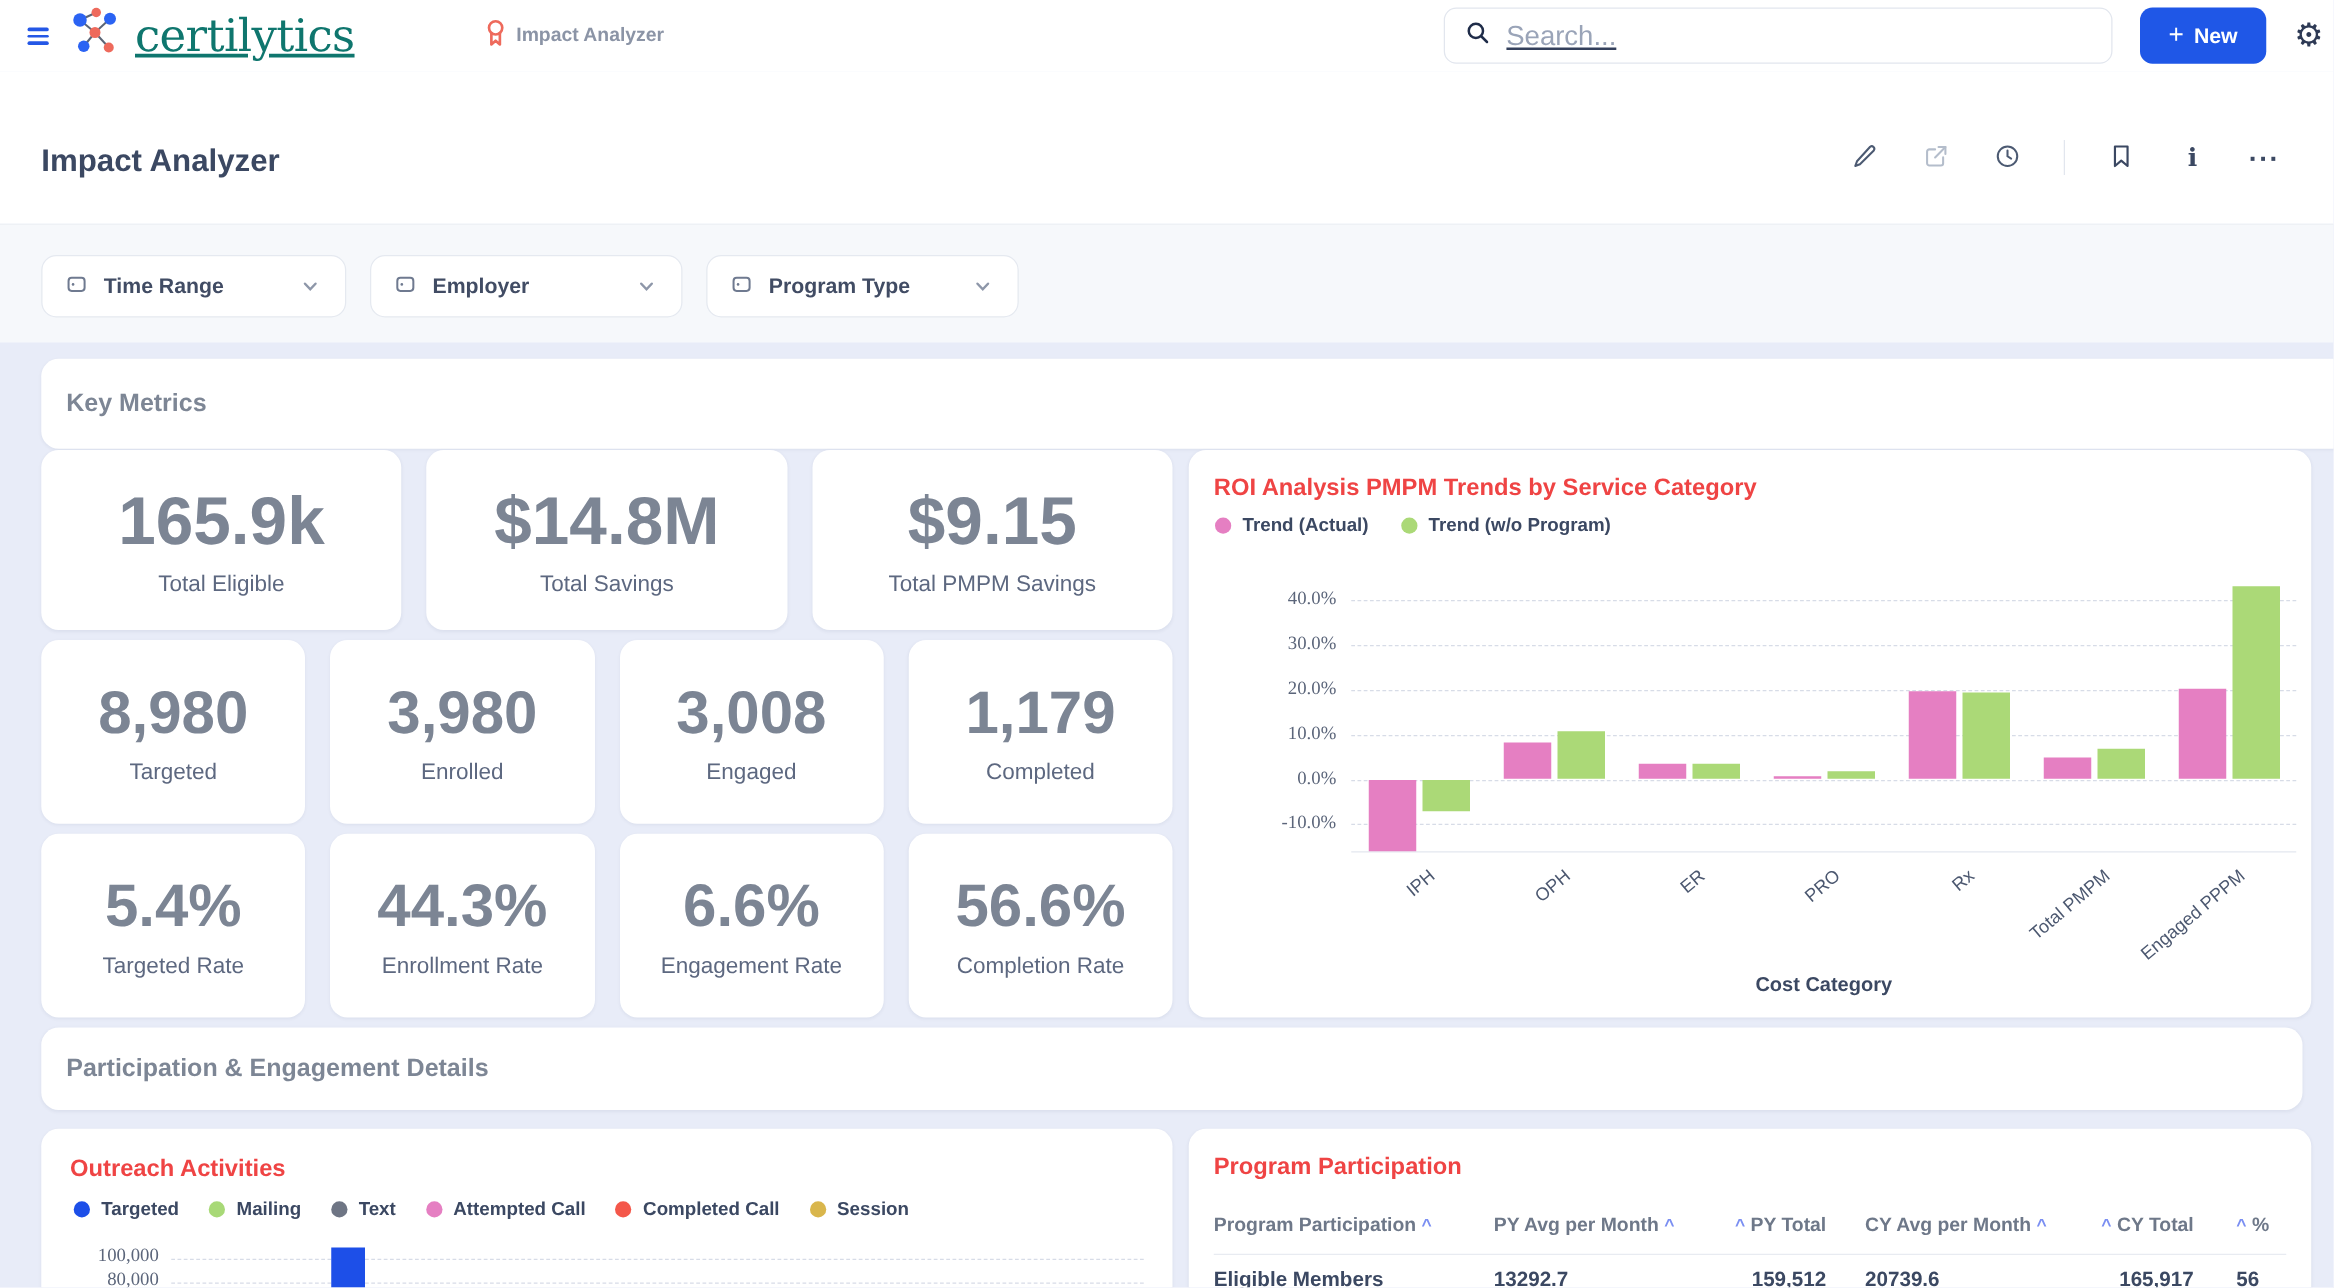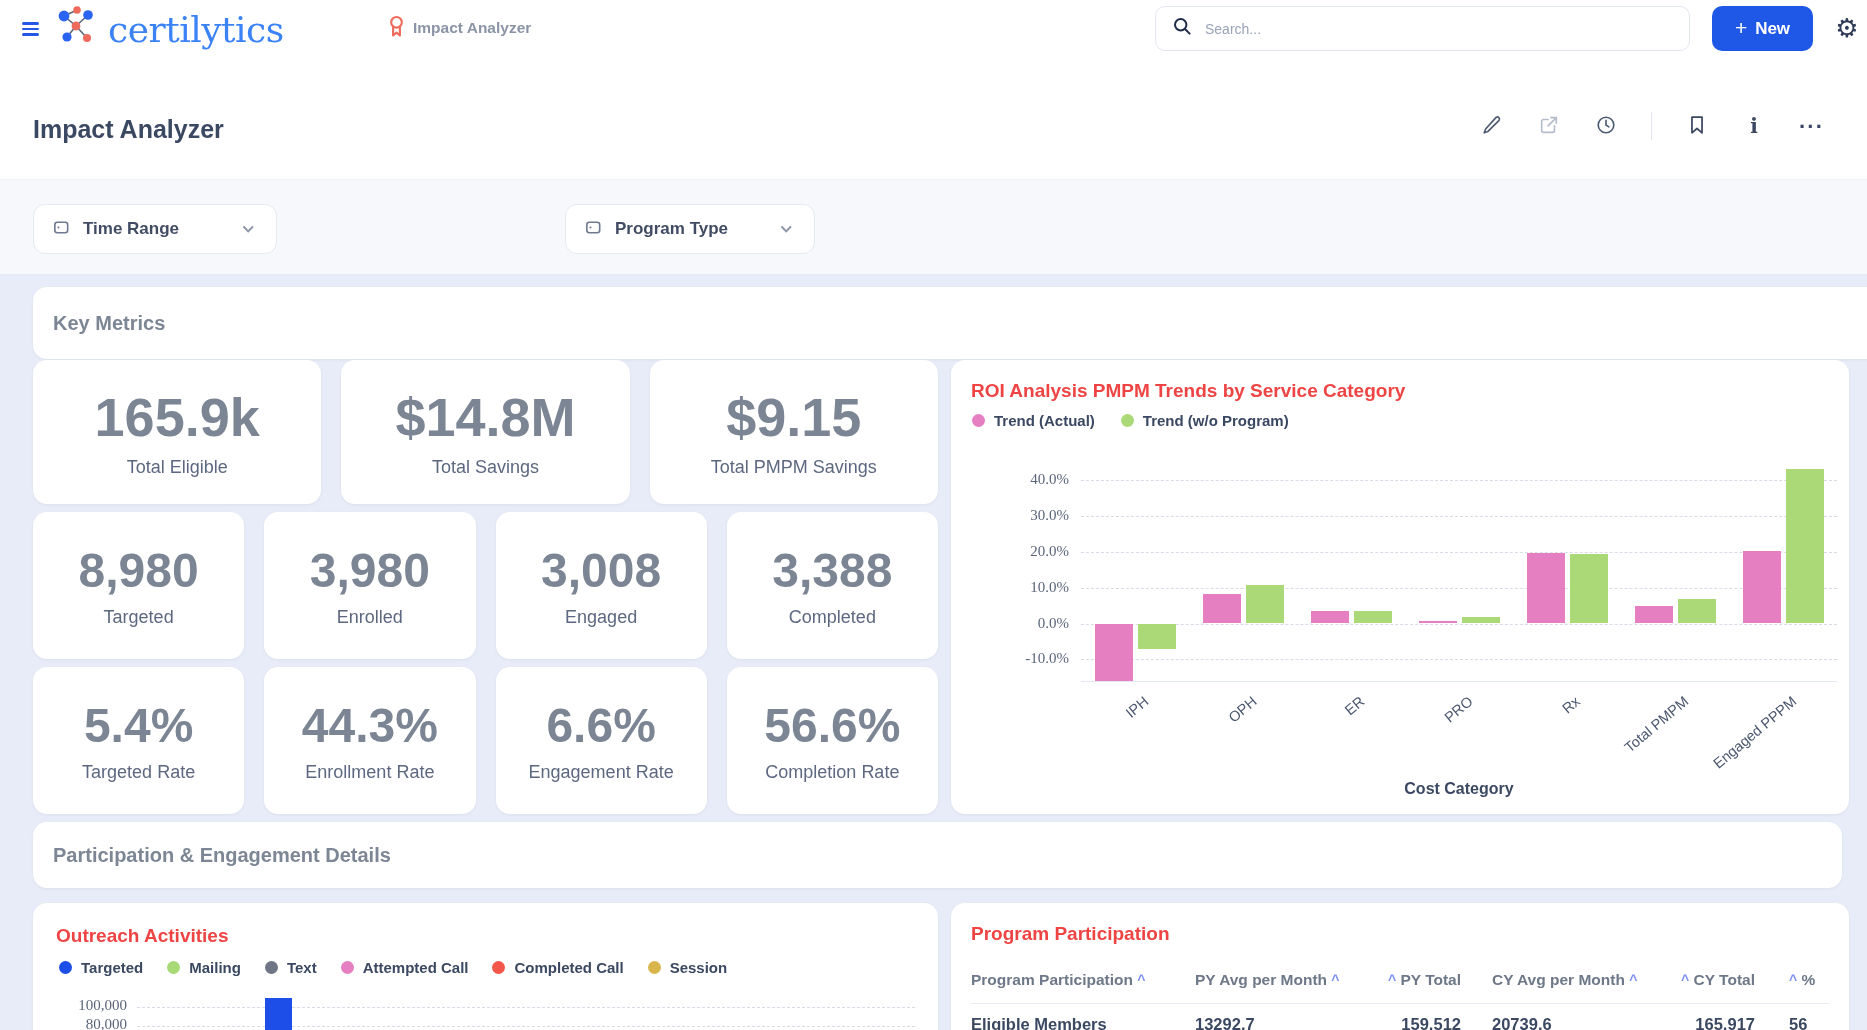--- a/index.html
+++ b/index.html
@@ -5,25 +5,25 @@
   * { margin:0; padding:0; box-sizing:border-box; }
   html,body { width:1867px; height:1030px; }
   body { font-family:"Liberation Sans", sans-serif; }
   .app { position:relative; width:1867px; height:1030px; background:#e8ecf8; overflow:hidden; }
 
   
   .topbar { position:absolute; left:0; top:0; width:1867px; height:57px; background:#ffffff; z-index:5; }
   .hamburger { position:absolute; left:22px; top:17px; width:24px; height:24px; background:none; border:none; cursor:pointer; }
   .hamburger i { display:block; width:17px; height:2.6px; background:#2457e6; border-radius:2px; margin:2.9px 0; }
   .logo { position:absolute; left:54px; top:4px; display:flex; align-items:center; gap:8px; cursor:pointer; }
-  .logo-text { font-family:"DejaVu Serif", serif; font-size:36px; color:#3b82f6; letter-spacing:-0.5px; }
+  .logo-text { font-family:"DejaVu Serif", serif; font-size:36px; color:#0f766e; letter-spacing:-0.5px;text-decoration:underline; }
   .crumb { position:absolute; left:388px; top:15px; display:flex; align-items:center; gap:8px; cursor:pointer; }
   .crumb-label { font-size:15.5px; font-weight:600; color:#8b94a6; }
   .search { position:absolute; left:1155px; top:6px; width:535px; height:45px; background:#fff; border:1px solid #e2e6ee; border-radius:10px; display:flex; align-items:center; padding:0 16px; }
-  .search input { border:none; outline:none; flex:1; margin-left:12px; font-size:14px; color:#34405c; font-family:"Liberation Sans",sans-serif; background:transparent; }
+  .search input { border:none; outline:none; flex:1; margin-left:12px; font-size:22px; color:#34405c; font-family:"Liberation Sans",sans-serif; background:transparent;text-decoration:underline; }
   .search input::placeholder { color:#9aa4b8; }
   .btn-new { position:absolute; left:1712px; top:6px; width:101px; height:45px; background:#1f57e7; color:#fff; border:none; border-radius:10px; font-size:17px; font-weight:600; cursor:pointer; display:flex; align-items:center; justify-content:center; gap:8px; font-family:"Liberation Sans",sans-serif; }
   .btn-new .plus { font-size:21px; font-weight:400; margin-top:-2px; }
   .gear-btn { position:absolute; left:1830px; top:9px; width:34px; height:38px; background:none; border:none; cursor:pointer; font-size:26px; color:#2e3a55; line-height:38px; }
 
   
   .titlebar { position:absolute; left:0; top:57px; width:1867px; height:122px; background:#ffffff; }
   .page-title { position:absolute; left:33px; top:58px; font-size:25px; font-weight:700; color:#3b4862; }
   .actions { position:absolute; right:44px; top:55px; display:flex; align-items:center; gap:33px; }
   .act-btn { background:none; border:none; cursor:pointer; width:24px; height:24px; padding:0; }
@@ -191,20 +191,32 @@
             <rect x="3" y="4.5" width="13.5" height="11" rx="2.6"></rect>
             <circle cx="6.8" cy="10" r="1.1" fill="#6f7a90" stroke="none"></circle>
           </svg></span>
       <span class="f-label">Time Range</span>
       <span class="chev">
           <svg width="20" height="20" viewBox="0 0 20 20" fill="none" stroke="#8e97a9" stroke-width="2" stroke-linecap="round">
             <path d="M6 8 l4.2 4.4 L14.4 8"></path>
           </svg>
         </span>
     </button>
+    <button class="filter-btn" id="filter-employer">
+      <span><svg width="19" height="19" viewBox="0 0 20 20" fill="none" stroke="#6f7a90" stroke-width="1.7">
+            <rect x="3" y="4.5" width="13.5" height="11" rx="2.6"></rect>
+            <circle cx="6.8" cy="10" r="1.1" fill="#6f7a90" stroke="none"></circle>
+          </svg></span>
+      <span class="f-label">Employer</span>
+      <span class="chev">
+          <svg width="20" height="20" viewBox="0 0 20 20" fill="none" stroke="#8e97a9" stroke-width="2" stroke-linecap="round">
+            <path d="M6 8 l4.2 4.4 L14.4 8"></path>
+          </svg>
+        </span>
+    </button>
     <button class="filter-btn" id="filter-program">
       <span><svg width="19" height="19" viewBox="0 0 20 20" fill="none" stroke="#6f7a90" stroke-width="1.7">
             <rect x="3" y="4.5" width="13.5" height="11" rx="2.6"></rect>
             <circle cx="6.8" cy="10" r="1.1" fill="#6f7a90" stroke="none"></circle>
           </svg></span>
       <span class="f-label">Program Type</span>
       <span class="chev">
           <svg width="20" height="20" viewBox="0 0 20 20" fill="none" stroke="#8e97a9" stroke-width="2" stroke-linecap="round">
             <path d="M6 8 l4.2 4.4 L14.4 8"></path>
           </svg>
@@ -238,21 +250,21 @@
         </div>
         <div class="metric-card">
           <div class="metric-value">3,980</div>
           <div class="metric-label">Enrolled</div>
         </div>
         <div class="metric-card">
           <div class="metric-value">3,008</div>
           <div class="metric-label">Engaged</div>
         </div>
         <div class="metric-card">
-          <div class="metric-value">3,388</div>
+          <div class="metric-value">1,179</div>
           <div class="metric-label">Completed</div>
         </div>
       </div>
     <div class="metric-row" data-row="row3">
         <div class="metric-card">
           <div class="metric-value">5.4%</div>
           <div class="metric-label">Targeted Rate</div>
         </div>
         <div class="metric-card">
           <div class="metric-value">44.3%</div>

